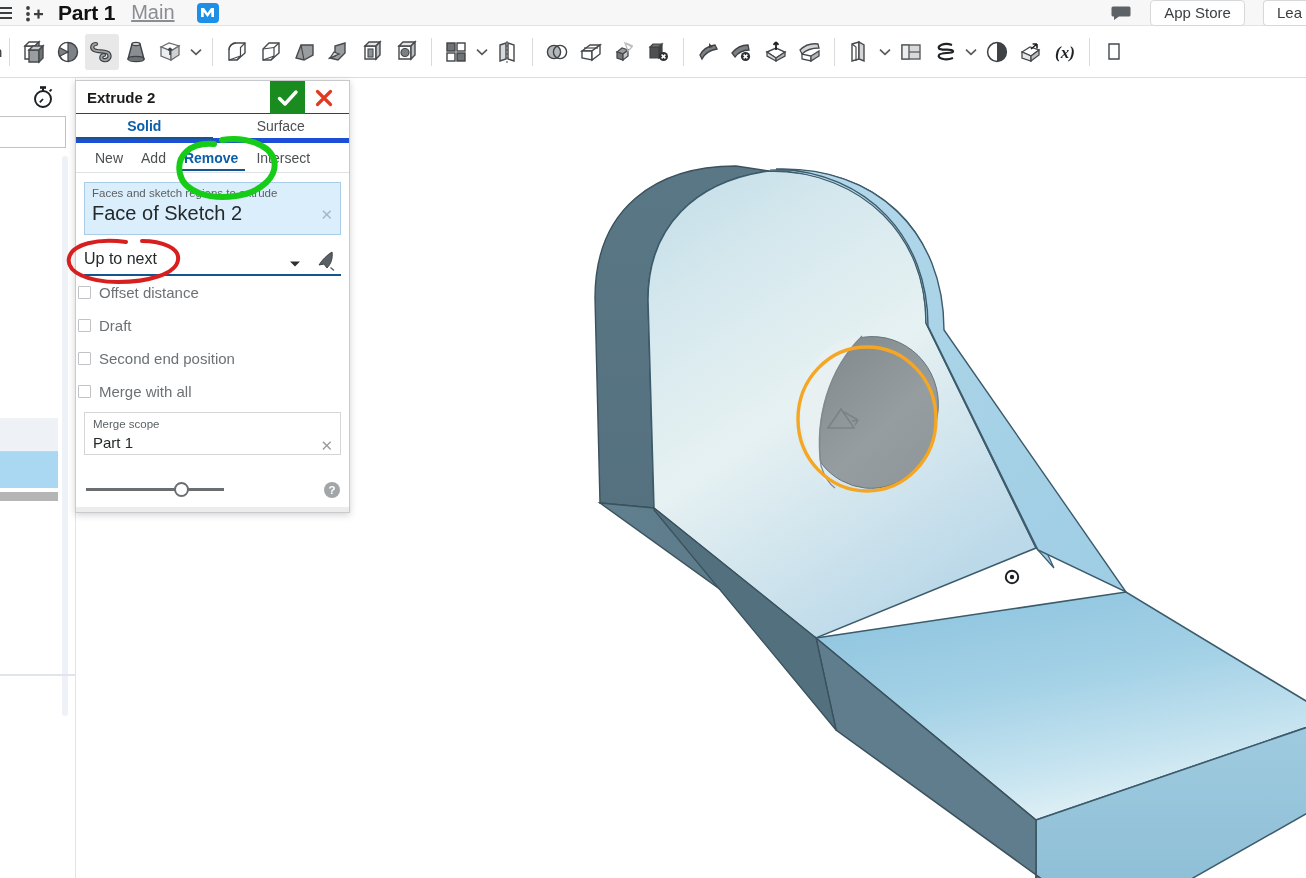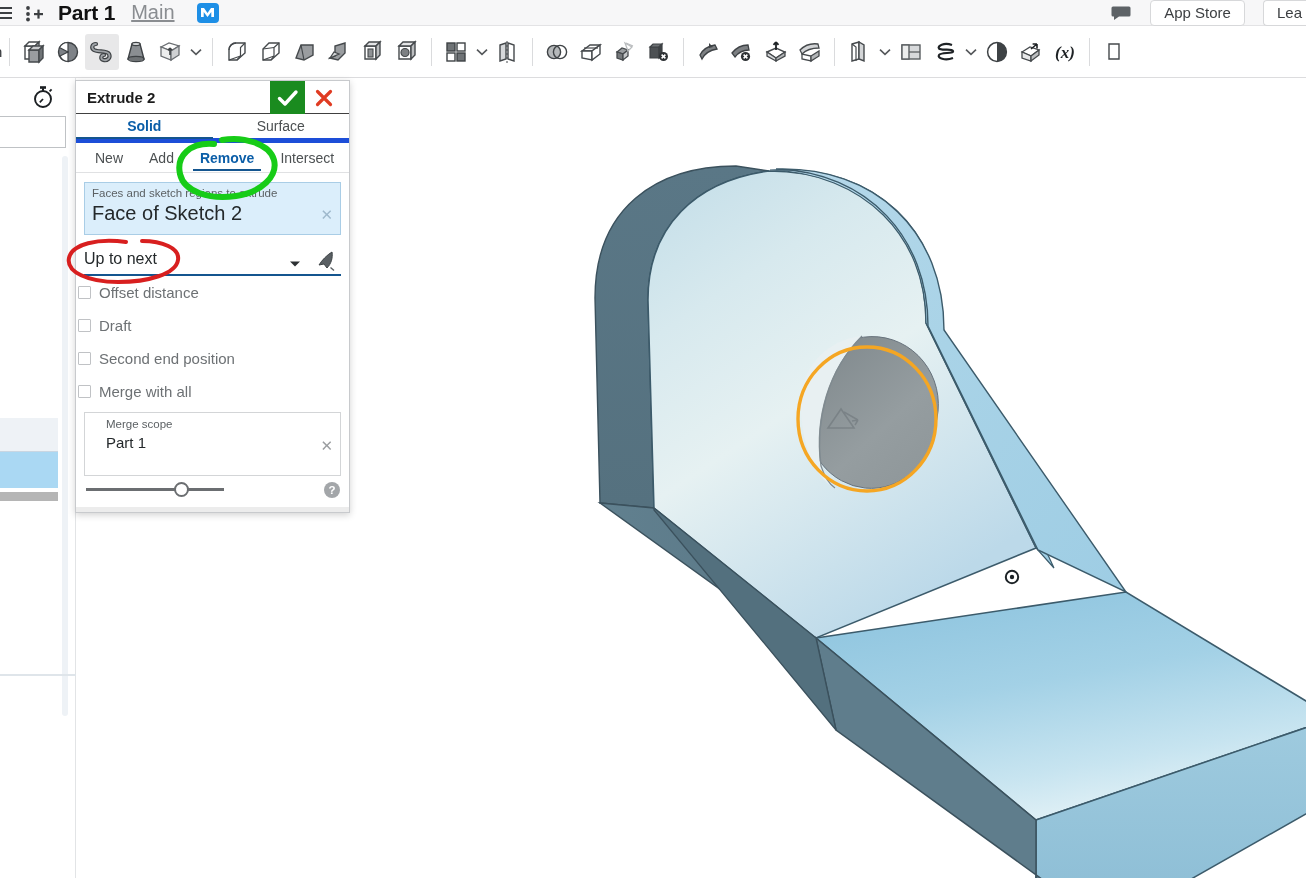--- a/index.html
+++ b/index.html
@@ -108,21 +108,21 @@
   .tab1 {
     flex: 1; display: flex; align-items: center; justify-content: center;
     font-size: 14px; color: #4c5052;
   }
   .tab1.sel { color: #0b5ea8; font-weight: bold; }
   .tab1.sel::after {
     content: ""; position: absolute; left: 0; bottom: -1px; width: 50%; height: 2px; background: #14558f;
   }
   .dlg-tabs2 {
     height: 30px; display: flex; align-items: center; border-bottom: 1px solid #e0e1e3;
-    padding: 0 10px; position: relative; gap: 8px;
+    padding: 0 10px; position: relative; gap: 0;
   }
   .tab2 { font-size: 14px; color: #4c5052; padding: 0 9px; position: relative; height: 30px; display:flex; align-items:center; }
   .tab2.sel { color: #0b5ea8; font-weight: bold; }
   .tab2.sel::after {
     content: ""; position: absolute; left: 2px; bottom: 2px; right: 2px; height: 2px; background: #14558f;
   }
 
   .field-box {
     margin: 9px 8px 0; border: 1px solid #a9cde6; background: #dbeefb;
     padding: 4px 7px 6px; position: relative; height: 53px;
@@ -145,21 +145,21 @@
     display: flex; align-items: center; height: 33px; padding-left: 2px; text-align: center;
   }
   .chk {
     width: 13px; height: 13px; border: 1px solid #c0c2c5; background: #fff;
     border-radius: 1px; margin-right: 8px; flex: none;
   }
   .chk-label { font-size: 15px; color: #6d7174; }
 
   .merge-box {
     margin: 4px 8px 0; border: 1px solid #d3d5d7; background: #fff;
-    padding: 5px 21px 7px; position: relative; height: 64px;
+    padding: 5px 8px 7px; position: relative; height: 43px;
   }
   .merge-label { font-size: 11.5px; color: #5c6164; }
   .merge-value { font-size: 15px; color: #24292b; margin-top: 4px; }
   .merge-clear { position: absolute; right: 7px; top: 24px; font-size: 15px; color: #9b9ea1; }
 
   .slider-row { position: absolute; left: 0; bottom: 8px; width: 100%; height: 28px; }
   .slider-track {
     position: absolute; left: 10px; top: 12px; width: 138px; height: 3px; background: #6b6e71;
   }
   .slider-thumb {

